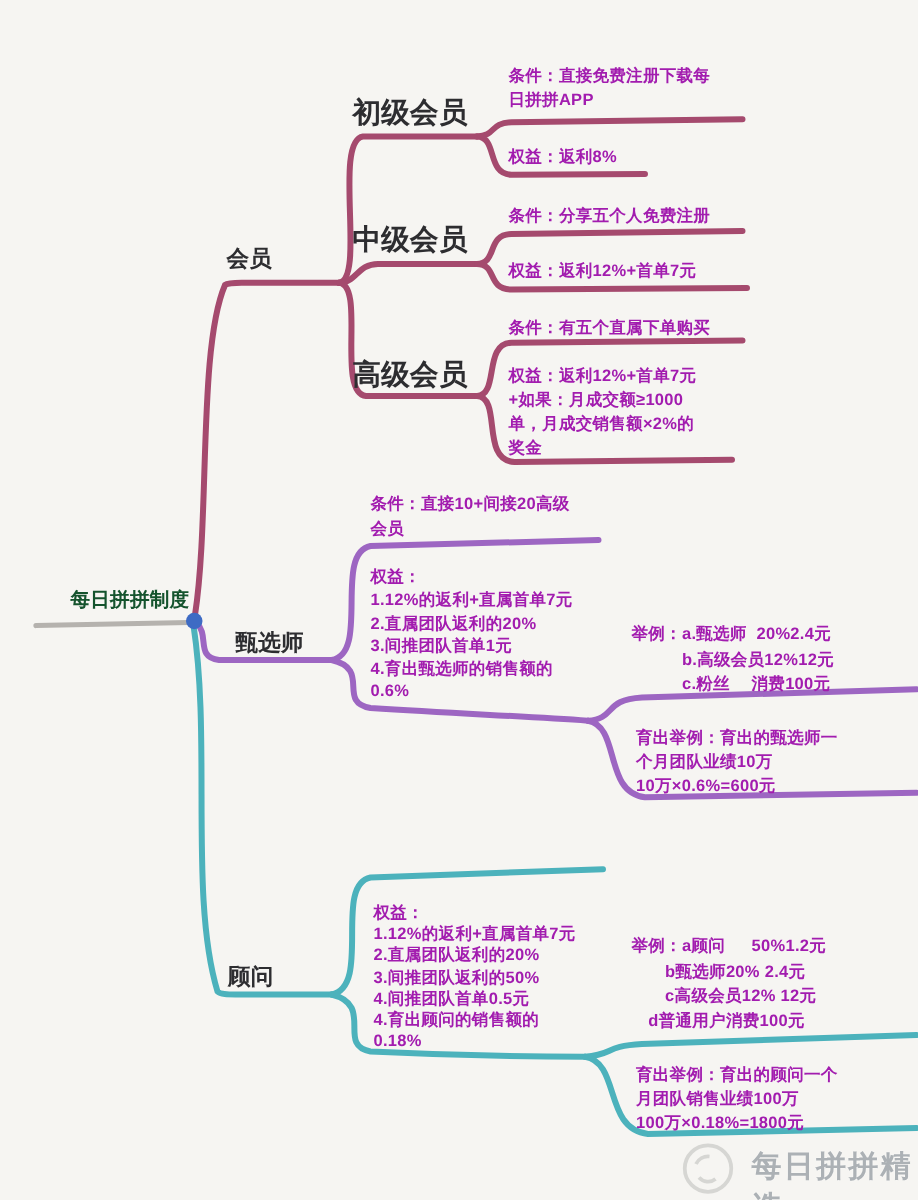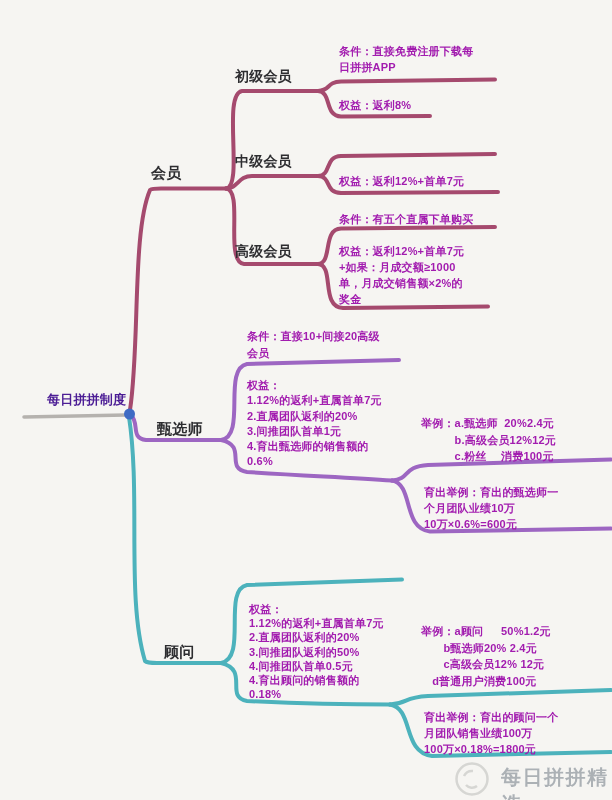--- a/index.html
+++ b/index.html
@@ -8,22 +8,22 @@
     position:relative;width:612px;height:800px;margin:0 auto;
     background:#f6f5f2;overflow:hidden;
   }
   svg.lines{position:absolute;left:0;top:0;z-index:1;}
   .node{
     position:absolute;z-index:2;
     color:#a21caf;font-weight:700;font-size:11px;line-height:16px;
     white-space:pre;letter-spacing:0.2px;
   }
   .lvl1{font-size:15px;color:#2d2d30;}
-  .lvl2{font-size:14px;color:#2d2d30;}
-  .root{font-size:13px;color:#4c1d95;}
+  .lvl2{font-size:19px;color:#2d2d30;}
+  .root{font-size:13px;color:#14532d;}
   .lh15{line-height:15.3px;}
   .lh142{line-height:14.2px;}
   .lh165{line-height:16.5px;}
   .lh17{line-height:17px;}
   .watermark-text{
     position:absolute;z-index:2;left:501px;top:764px;
     font-size:20px;font-weight:700;color:#acb1b5;letter-spacing:1.5px;
     text-shadow:0 0 1px #ffffff;
   }
 </style>
@@ -77,20 +77,21 @@
   <div class="node root" style="left:47px;top:392px;">每日拼拼制度</div>
 
   <div class="node lvl1" style="left:151px;top:165px;">会员</div>
   <div class="node lvl2" style="left:235px;top:68px;">初级会员</div>
   <div class="node lvl2" style="left:235px;top:153px;text-align:right;">中级会员</div>
   <div class="node lvl2" style="left:235px;top:243px;">高级会员</div>
 
   <div class="node" style="left:339px;top:43px;">条件：直接免费注册下载每
 日拼拼APP</div>
   <div class="node" style="left:339px;top:97px;">权益：返利8%</div>
+  <div class="node" style="left:339px;top:136px;">条件：分享五个人免费注册</div>
   <div class="node" style="left:339px;top:173px;">权益：返利12%+首单7元</div>
   <div class="node" style="left:339px;top:211px;">条件：有五个直属下单购买</div>
   <div class="node" style="left:339px;top:243px;">权益：返利12%+首单7元
 +如果：月成交额≥1000
 单，月成交销售额×2%的
 奖金</div>
 
   <div class="node lvl1" style="left:157px;top:421px;">甄选师</div>
   <div class="node lh17" style="left:247px;top:328px;">条件：直接10+间接20高级
 会员</div>
@@ -100,21 +101,21 @@
 3.间推团队首单1元
 4.育出甄选师的销售额的
 0.6%</div>
   <div class="node lh165" style="left:421px;top:400px;margin-top:15px;">举例：a.甄选师  20%2.4元
 　　　b.高级会员12%12元
 　　　c.粉丝　 消费100元</div>
   <div class="node" style="left:424px;top:484px;">育出举例：育出的甄选师一
 个月团队业绩10万
 10万×0.6%=600元</div>
 
-  <div class="node lvl1" style="left:152px;top:644px;margin-left:12px;">顾问</div>
+  <div class="node lvl1" style="left:152px;top:644px;">顾问</div>
   <div class="node lh142" style="left:249px;top:602px;">权益：
 1.12%的返利+直属首单7元
 2.直属团队返利的20%
 3.间推团队返利的50%
 4.间推团队首单0.5元
 4.育出顾问的销售额的
 0.18%</div>
   <div class="node lh165" style="left:421px;top:623px;">举例：a顾问　  50%1.2元
 　　b甄选师20% 2.4元
 　　c高级会员12% 12元

